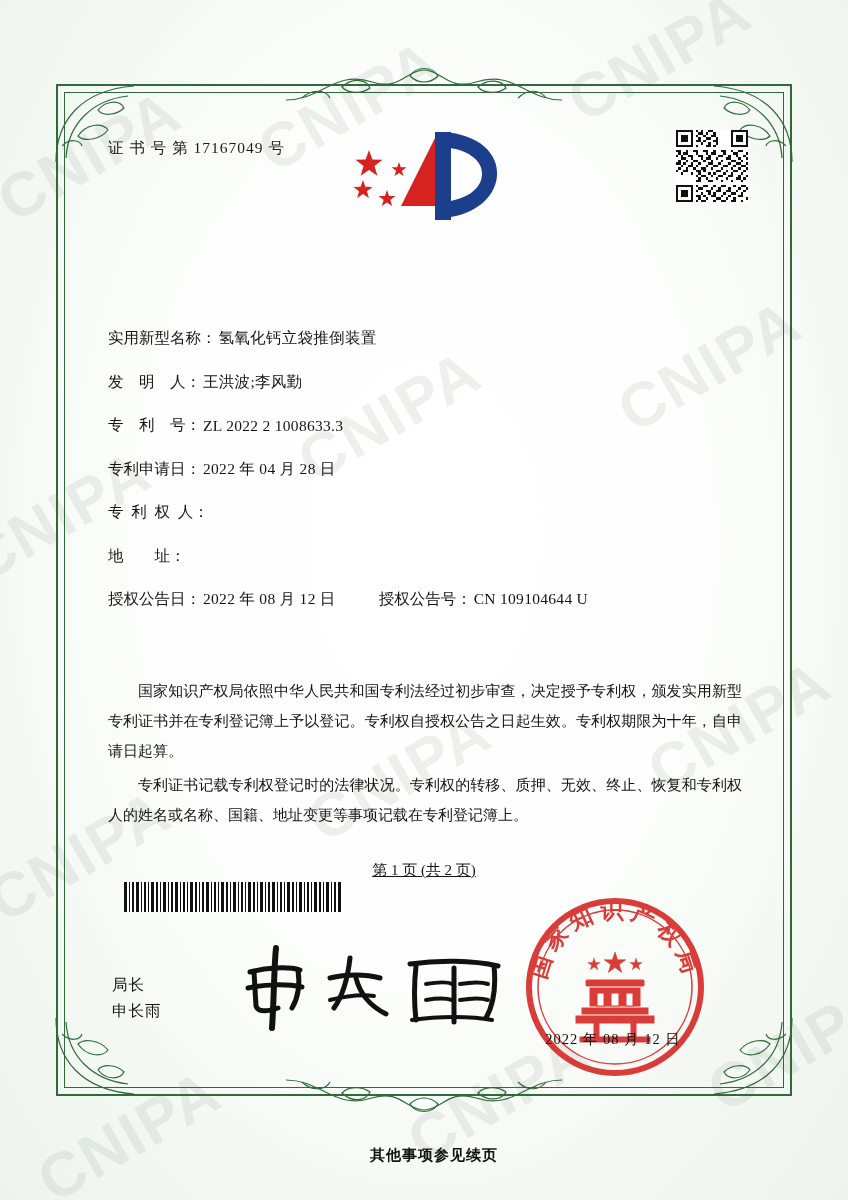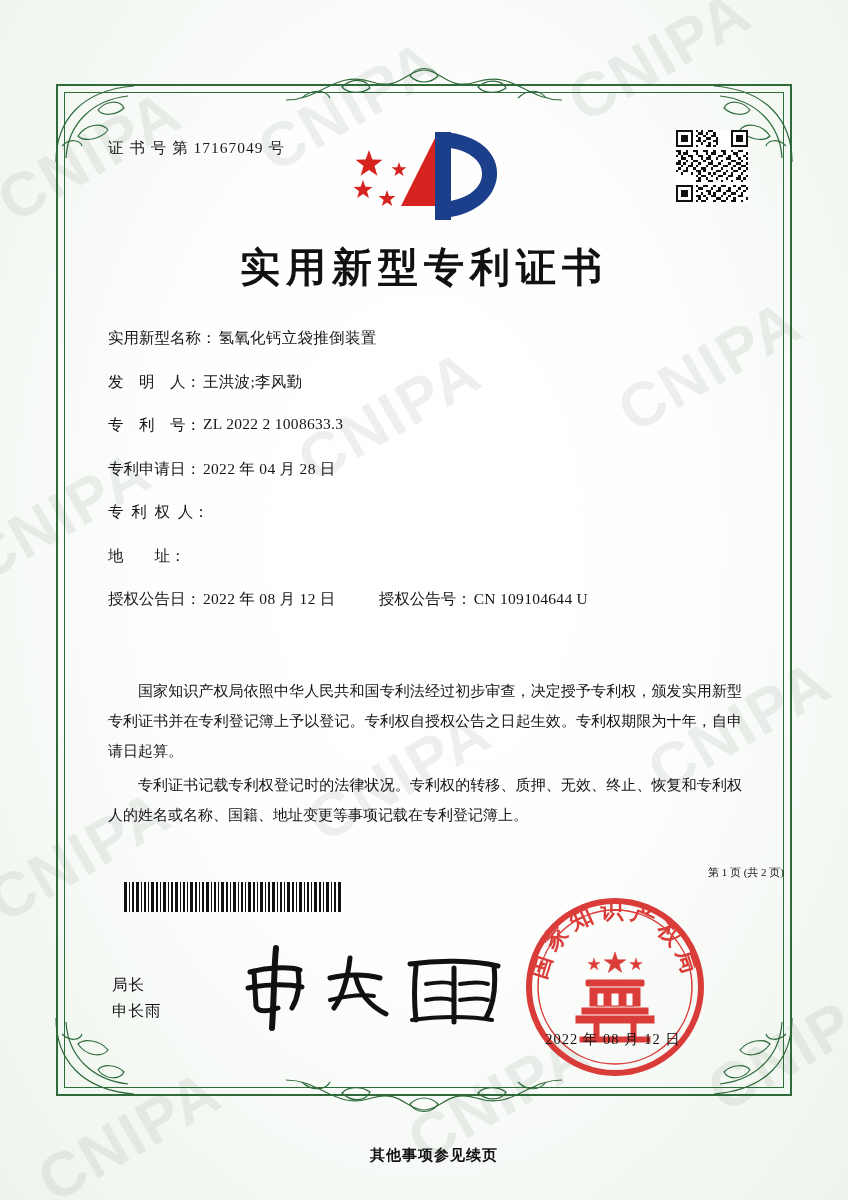--- a/index.html
+++ b/index.html
@@ -115,21 +115,21 @@
   }
 
   .fields {
     position: absolute;
     left: 44px;
     top: 248px;
     width: 632px;
   }
   .field-row {
     display: flex;
-    align-items: flex-start;
+    align-items: center;
     margin-bottom: 22.5px;
     font-size: 15.5px;
     color: #141414;
   }
   .field-label {
     white-space: pre;
     font-family: "Liberation Serif", serif;
   }
   .field-colon {
     padding-right: 2px;
@@ -202,23 +202,24 @@
     font-size: 14.5px;
     color: #111;
     letter-spacing: 1px;
   }
 
   .page-no {
     position: absolute;
     left: 0;
     right: 0;
     bottom: 24px;
-    text-align: right;
-    font-size: 11px;
+    text-align: center;
+    font-size: 15px;
     color: #141414;
+    text-decoration: underline;
   }
 
   .footnote {
     position: absolute;
     left: 0;
     right: 0;
     top: 1146px;
     text-align: center;
     font-size: 15px;
     font-weight: 700;
@@ -518,21 +519,20 @@
 
         <g fill="#d6231f">
           <polygon points="30,22 33.4,31.6 43.5,31.8 35.5,38 38.4,47.8 30,42 21.6,47.8 24.5,38 16.5,31.8 26.6,31.6"></polygon>
           <polygon points="24,52 26.4,58.7 33.5,58.9 27.9,63.2 29.9,70.1 24,66 18.1,70.1 20.1,63.2 14.5,58.9 21.6,58.7"></polygon>
           <polygon points="48,62 50.1,67.9 56.4,68.1 51.4,71.9 53.2,78 48,74.4 42.8,78 44.6,71.9 39.6,68.1 45.9,67.9"></polygon>
           <polygon points="60,34 61.8,39.2 67.4,39.3 62.9,42.7 64.5,48.1 60,44.9 55.5,48.1 57.1,42.7 52.6,39.3 58.2,39.2"></polygon>
         </g>
       </g>
     </svg>
 
-    <div class="title">实用新型专利证书</div>
 
     <div class="fields">
       <div class="field-row">
         <span class="field-label">实用新型名称</span>
         <span class="field-colon">：</span>
         <span class="field-value">氢氧化钙立袋推倒装置</span>
       </div>
       <div class="field-row">
         <span class="field-label">发    明    人</span>
         <span class="field-colon">：</span>

